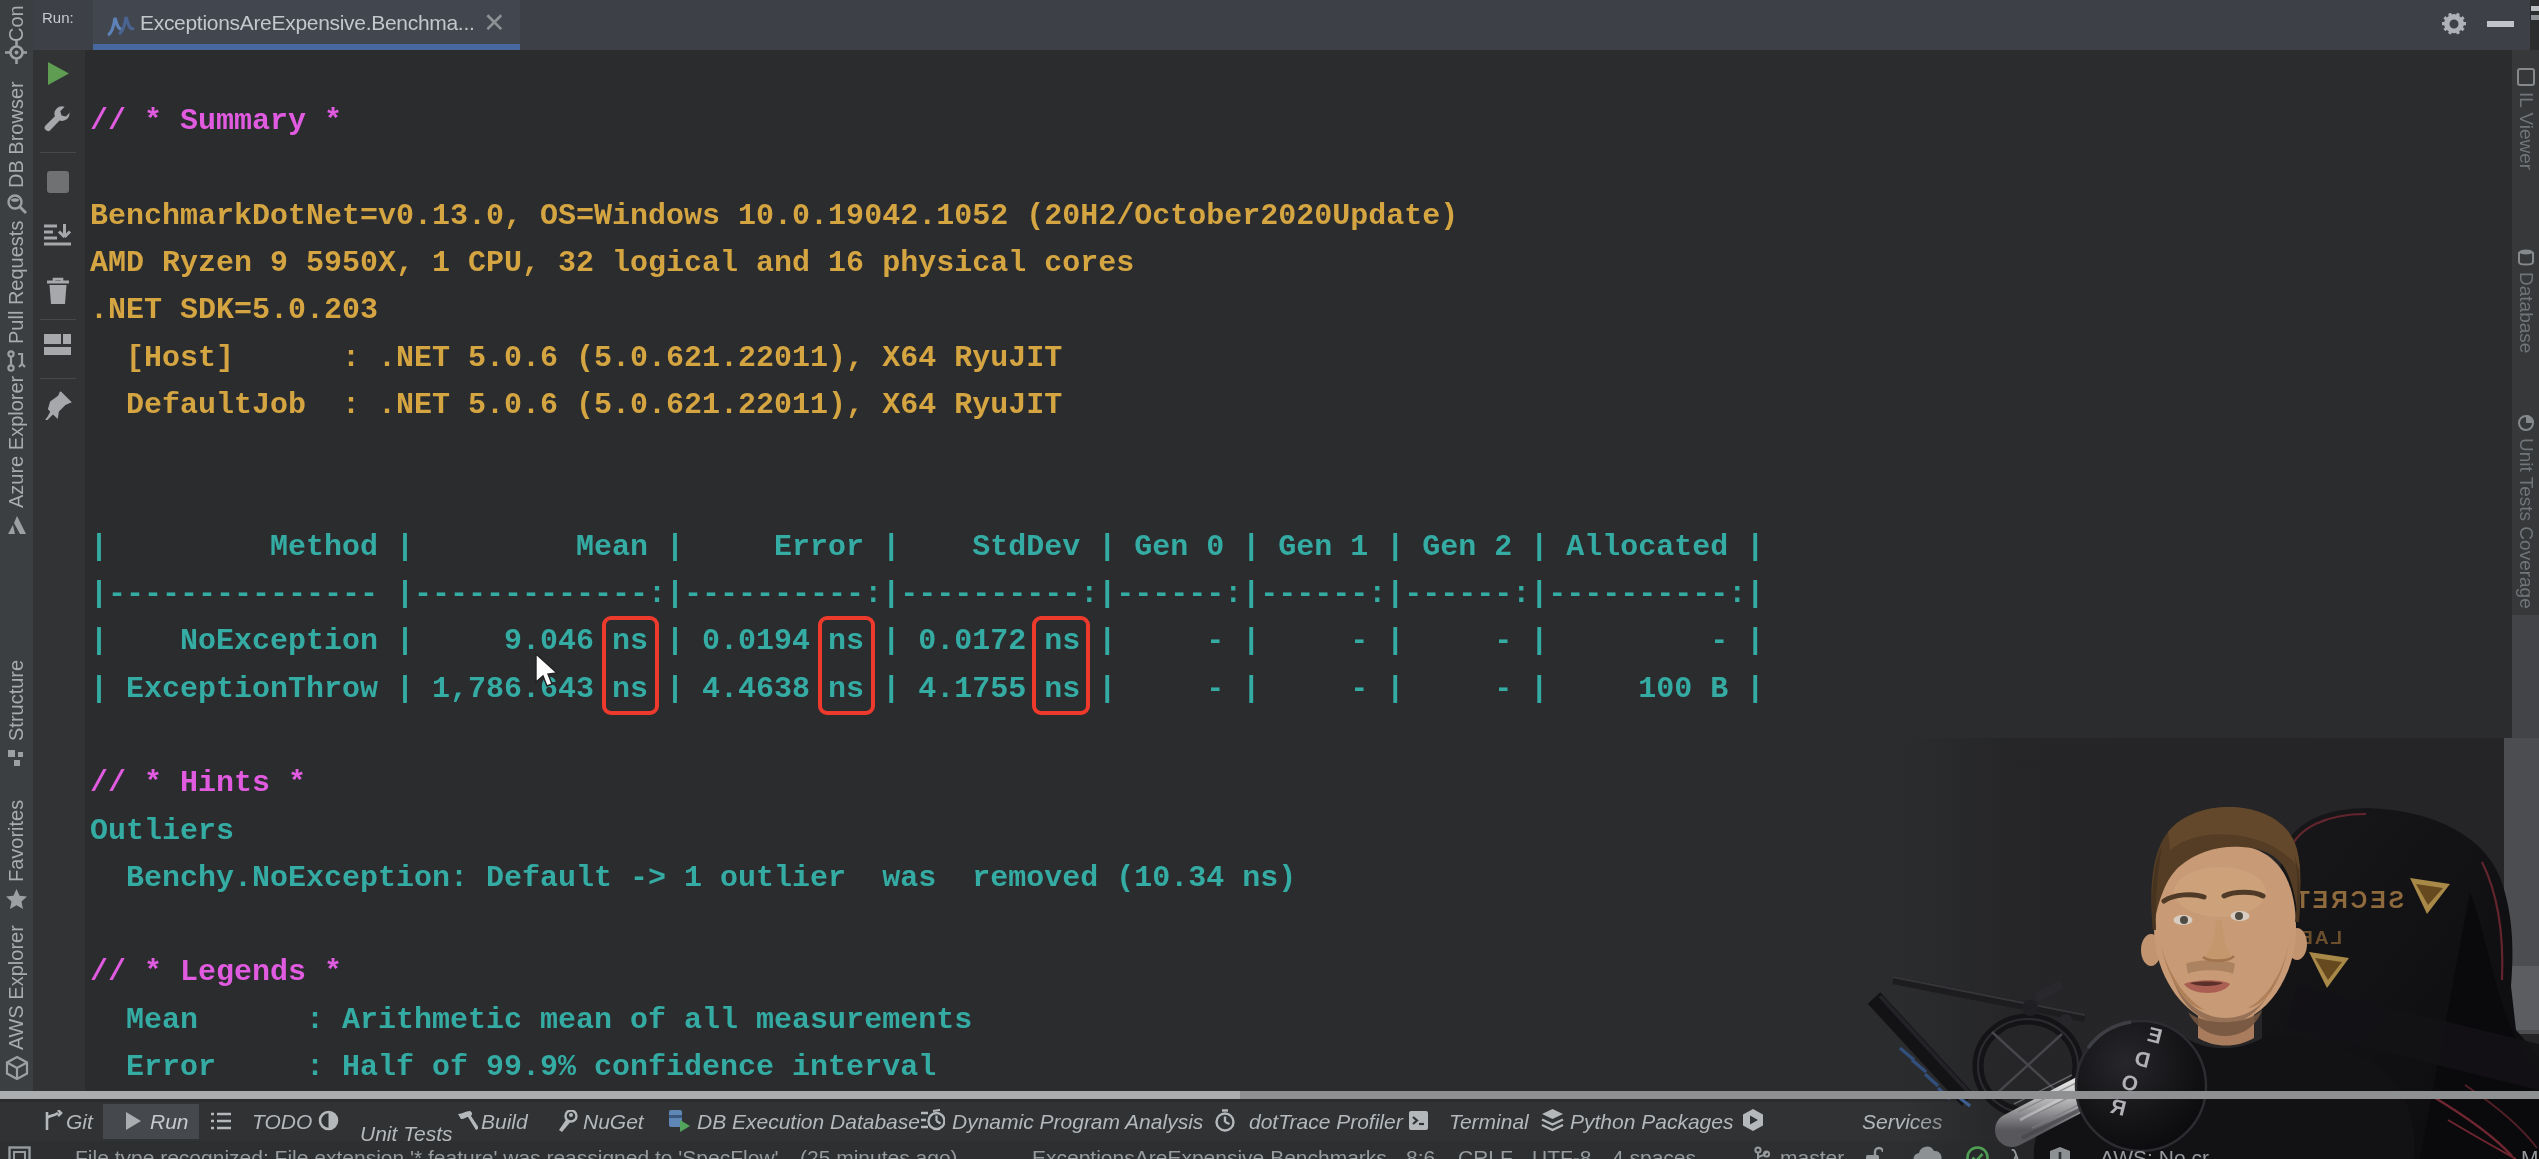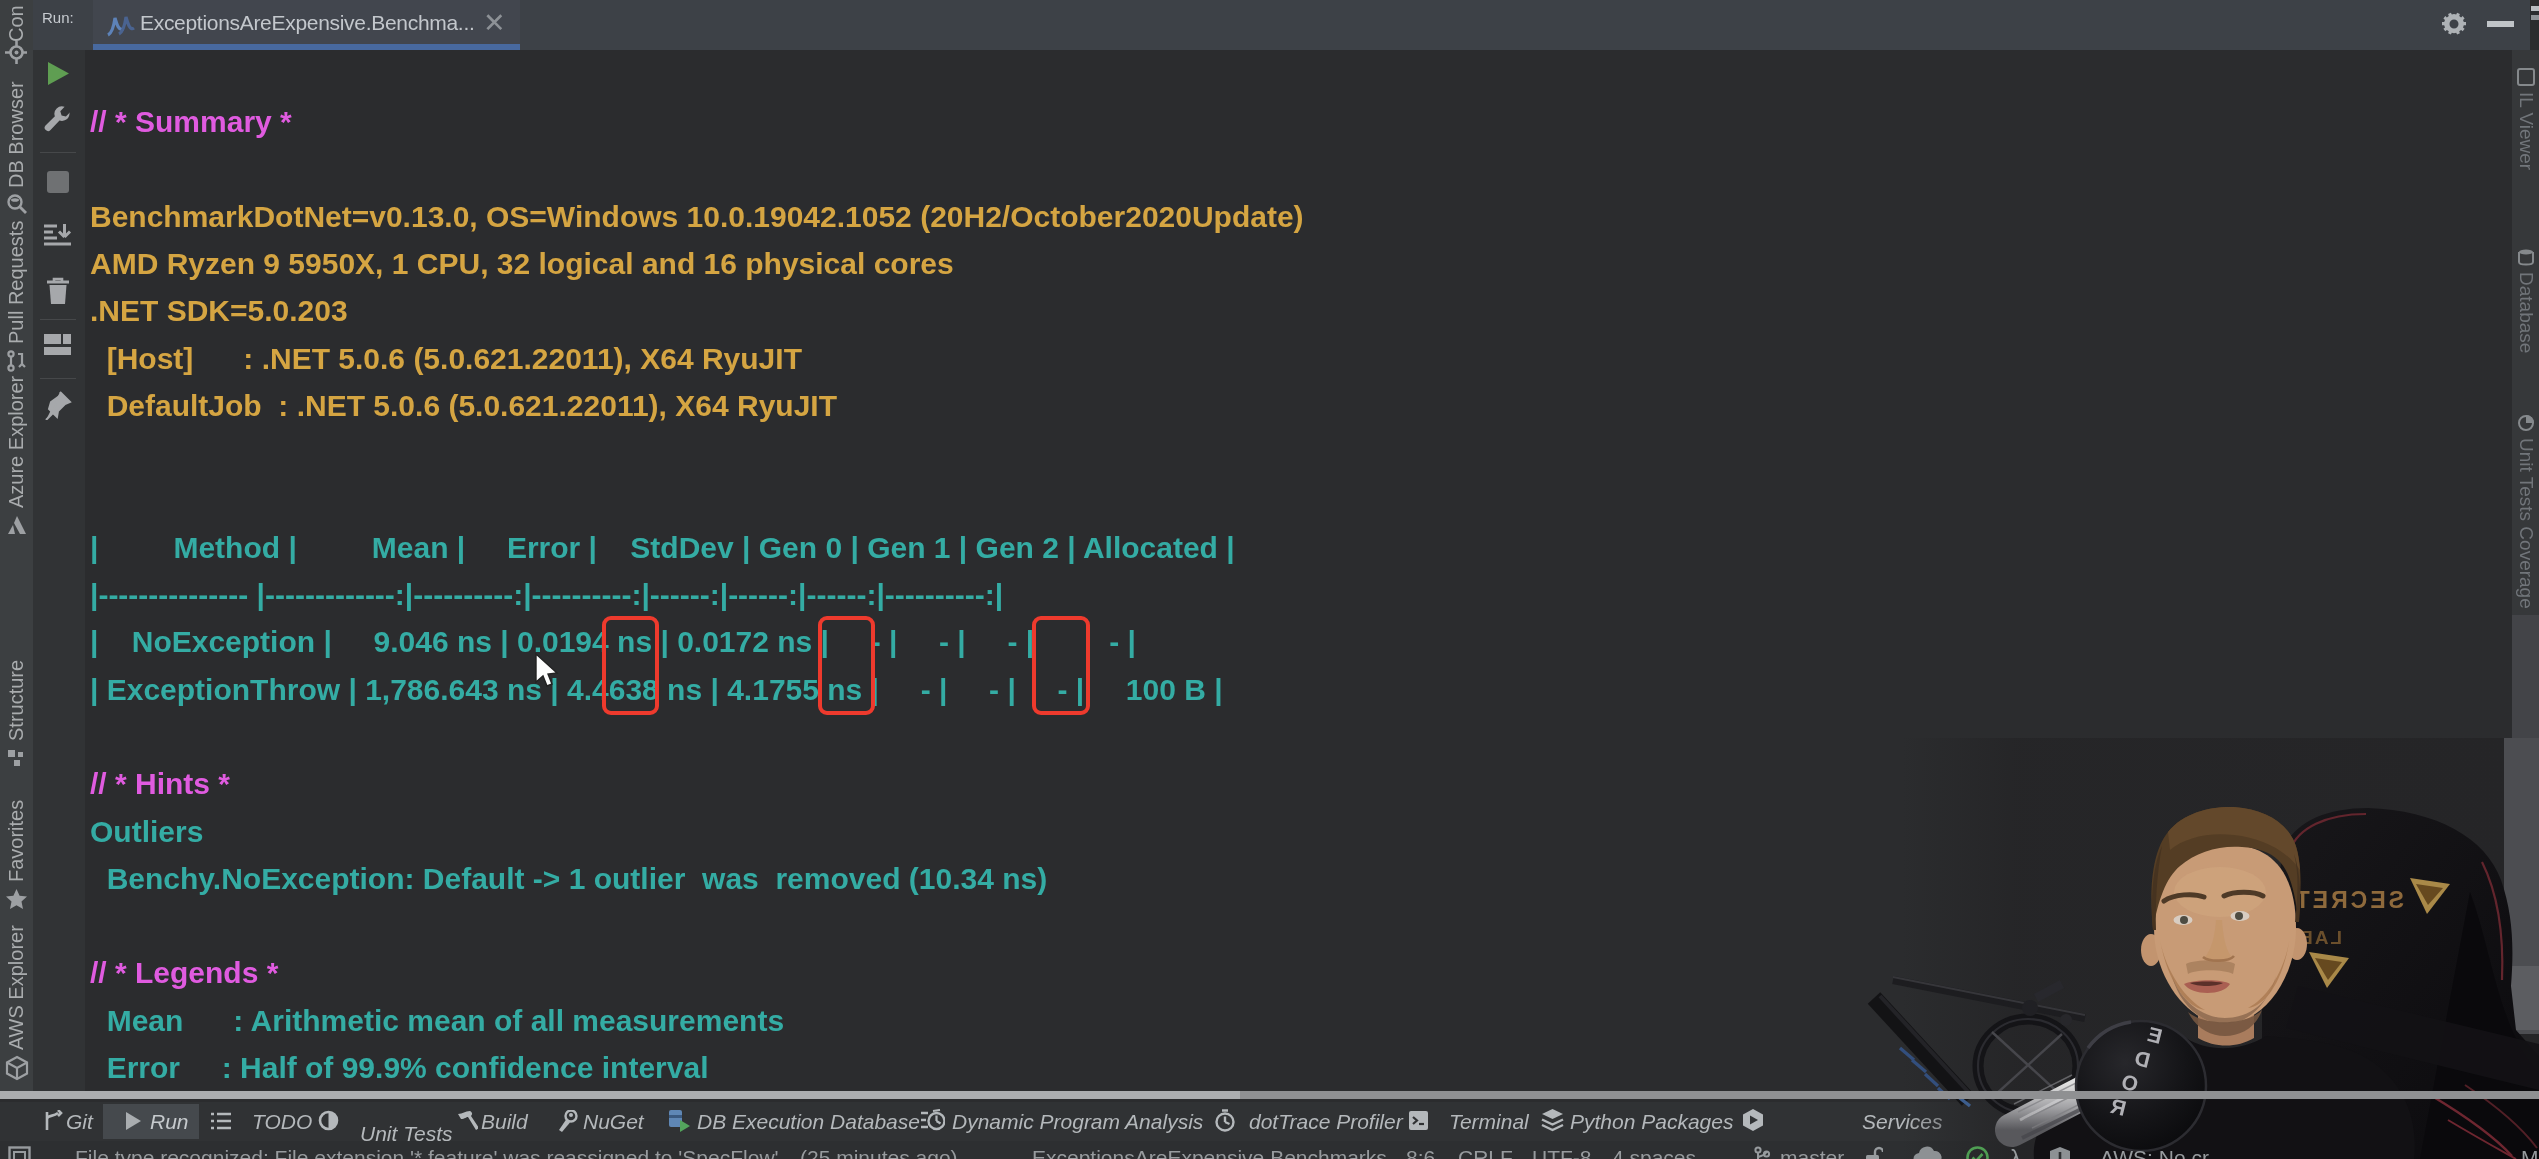--- a/index.html
+++ b/index.html
@@ -13,21 +13,21 @@
   #runlabel{left:42px;top:9px;color:#c7cbd0;font-size:15px;}
   #tabtext{left:140px;top:11px;color:#c3c7cc;font-size:21px;letter-spacing:-0.3px;}
   #tabclose{left:483px;top:7px;color:#8d9196;font-size:27px;}
   
   #lstripe{left:0;top:0;width:33px;height:1098px;background:#3c3f41;}
   .vlabel{position:absolute;color:#a9acae;font-size:20px;white-space:nowrap;
           transform:rotate(-90deg);transform-origin:0 0;}
   
   #cstrip{left:33px;top:50px;width:52px;height:1048px;background:#313335;}
   
-  #console{left:90px;top:51px;margin:0;font-family:Liberation Sans, sans-serif;
+  #console{left:90px;top:51px;margin:0;font-family:Liberation Mono, monospace;
            font-size:30px;line-height:47.28px;font-weight:bold;white-space:pre;}
   .y{color:#d5a542;} .m{color:#e05be0;} .c{color:#34aca4;}
   .redbox{position:absolute;border:4px solid #ee3a2d;border-radius:9px;}
   
   #btoolbar{left:0;top:1102px;width:2539px;height:39px;background:#303234;}
   #statusbar{left:0;top:1141px;width:2539px;height:18px;background:#2d2f31;}
   .titem{position:absolute;color:#b4b8bb;font-size:21px;top:1110px;white-space:nowrap;font-style:italic;}
   .sitem{position:absolute;color:#979b9e;font-size:21px;top:1146px;white-space:nowrap;}
   
   #rstripe{left:2512px;top:50px;width:27px;height:1109px;background:#36383a;}

